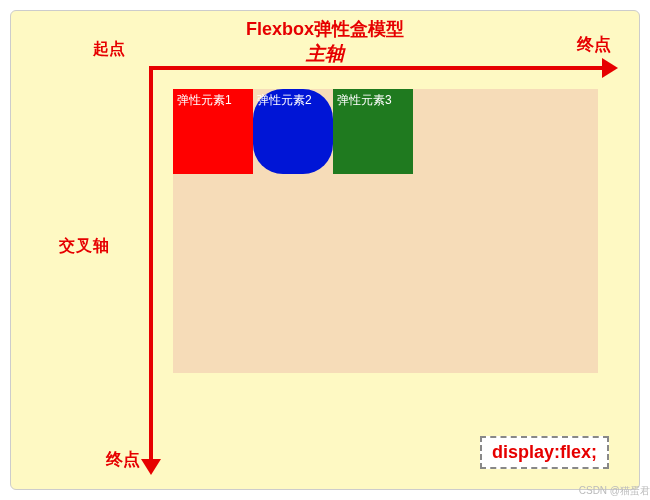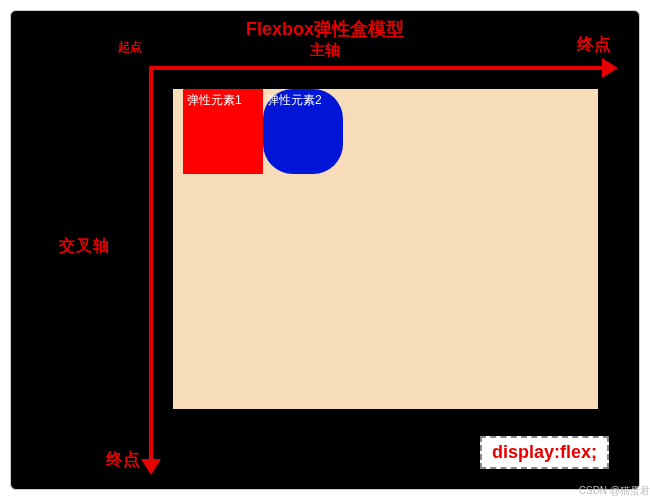--- a/index.html
+++ b/index.html
@@ -10,46 +10,47 @@
     font-family: "Microsoft YaHei", Arial, sans-serif;
     position: relative;
     padding: 10px;
   }
   .frame {
     width: 630px;
     height: 480px;
     border: 1px solid #ccc;
     border-radius: 6px;
     position: relative;
-    background: #000000;
+    background: #fef9c3;
   }
   .title {
     position: absolute;
     top: 6px;
     left: 50%;
     transform: translateX(-50%);
     color: #e60000;
     font-size: 18px;
     font-weight: bold;
   }
   .main-axis-label {
     position: absolute;
     top: 30px;
     left: 50%;
     transform: translateX(-50%);
     color: #e60000;
-    font-size: 15px;
+    font-size: 19px;
     font-weight: bold;
+    font-style: italic;
   }
   .start-label {
     position: absolute;
     top: 28px;
-    left: 107px;
+    left: 82px;
     color: #e60000;
-    font-size: 12px;
+    font-size: 16px;
     font-weight: bold;
   }
   .end-label-h {
     position: absolute;
     top: 22px;
     right: 28px;
     color: #e60000;
     font-size: 17px;
     font-weight: bold;
   }
@@ -106,25 +107,24 @@
     border-top: 16px solid #e60000;
     border-left: 10px solid transparent;
     border-right: 10px solid transparent;
   }
   
   .flex-container {
     position: absolute;
     top: 78px;
     left: 162px;
     width: 425px;
-    height: 320px;
+    height: 284px;
     background: #f6dcb8;
     display: flex;
     align-items: flex-start;
-    padding-left: 10px;
   }
   .flex-item {
     width: 80px;
     height: 85px;
     color: #fff;
     font-size: 12px;
     padding: 3px 4px;
   }
   .item1 { background: #ff0000; }
   .item2 { background: #0015d6; border-radius: 30px; }
@@ -162,19 +162,20 @@
 
   <div class="h-arrow"></div>
   <div class="v-arrow"></div>
 
   <div class="cross-axis-label">交叉轴</div>
   <div class="end-label-v">终点</div>
 
   <div class="flex-container">
     <div class="flex-item item1">弹性元素1</div>
     <div class="flex-item item2">弹性元素2</div>
+    <div class="flex-item item3">弹性元素3</div>
   </div>
 
   <div class="legend">display:flex;</div>
 
 </div>
 
 <div class="watermark">CSDN @猫蛋君</div>
 
 </body></html>

